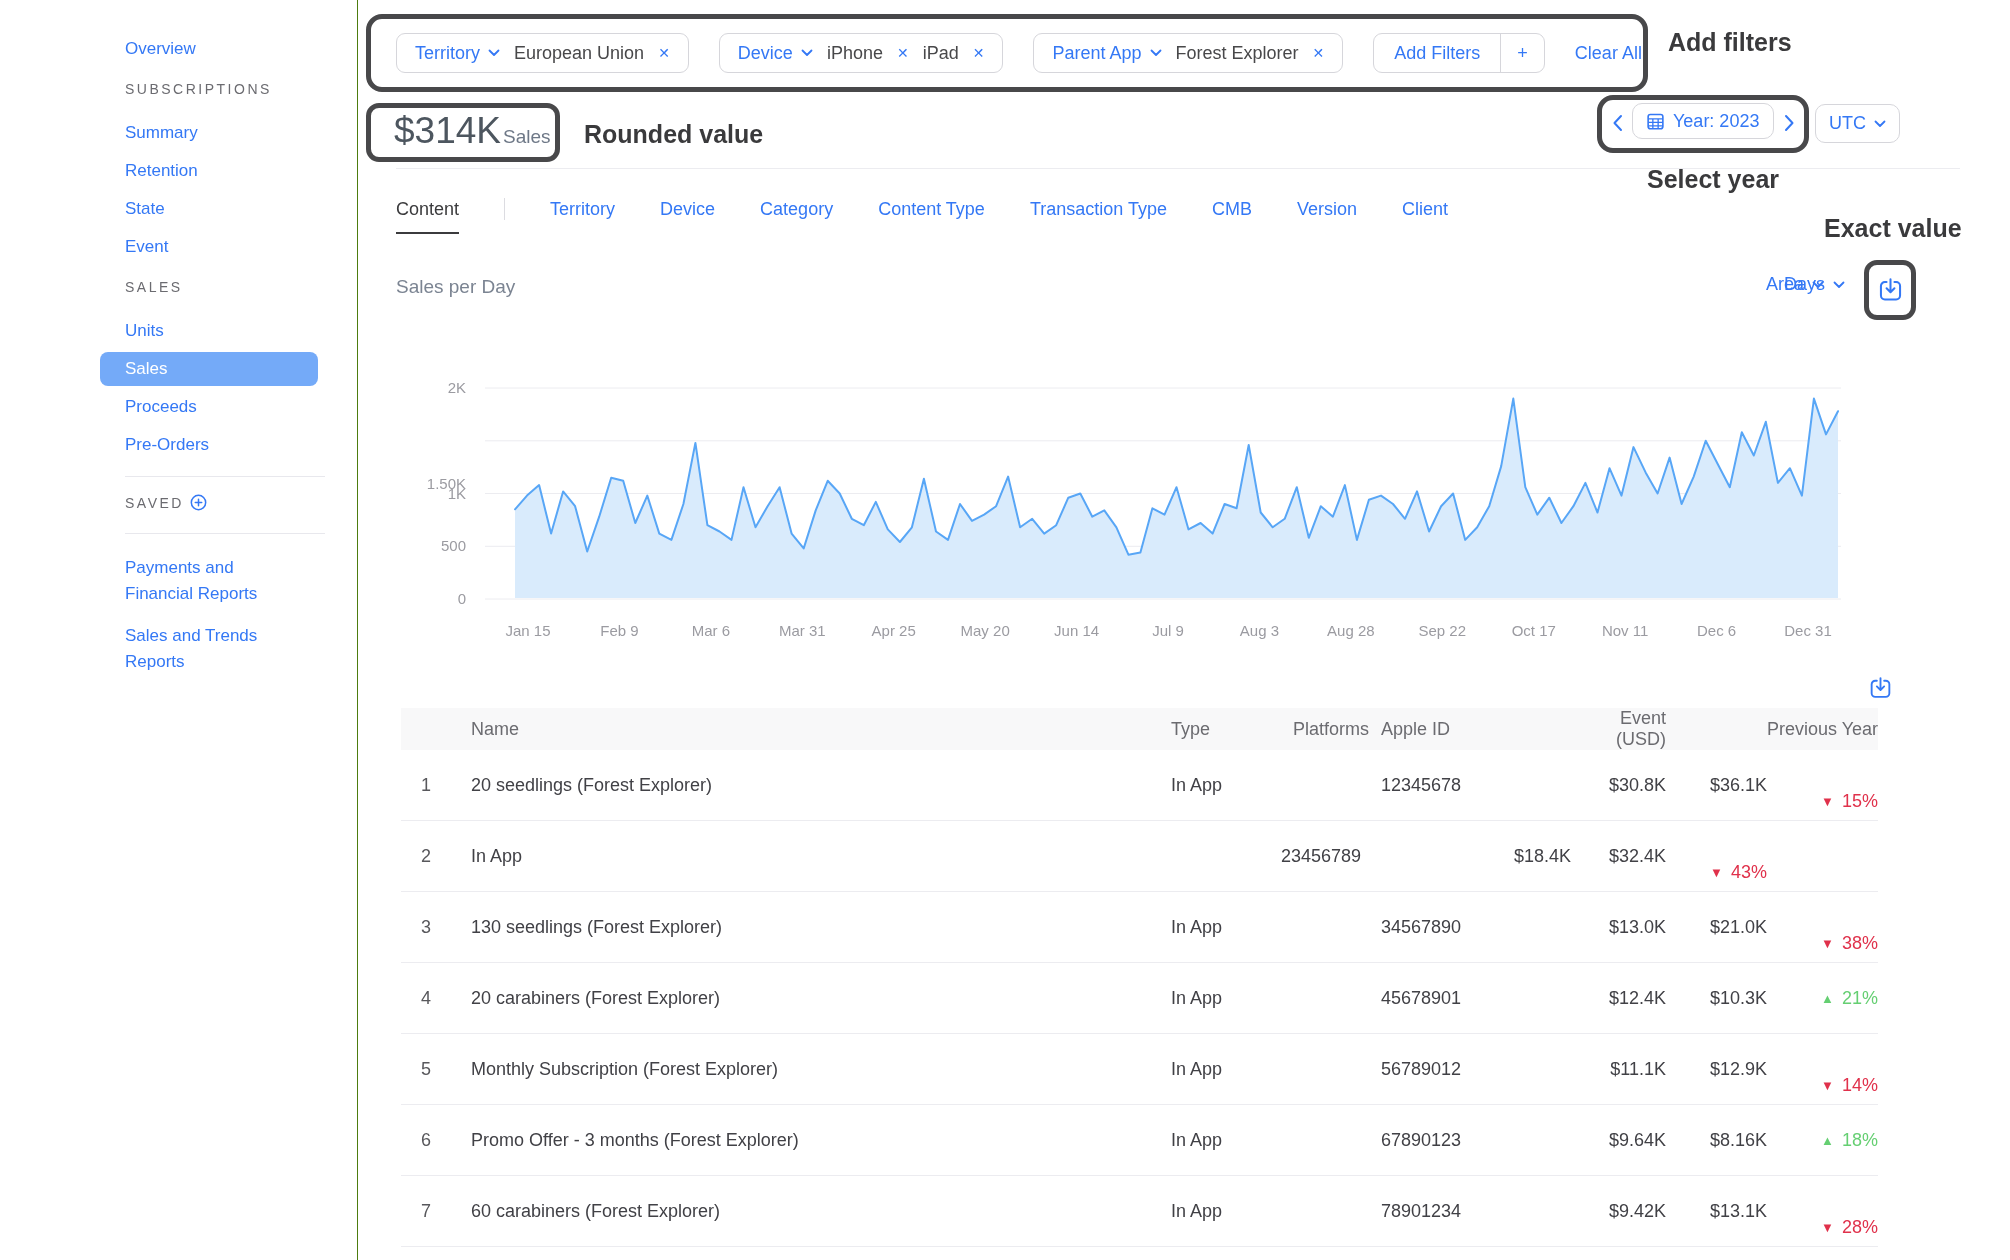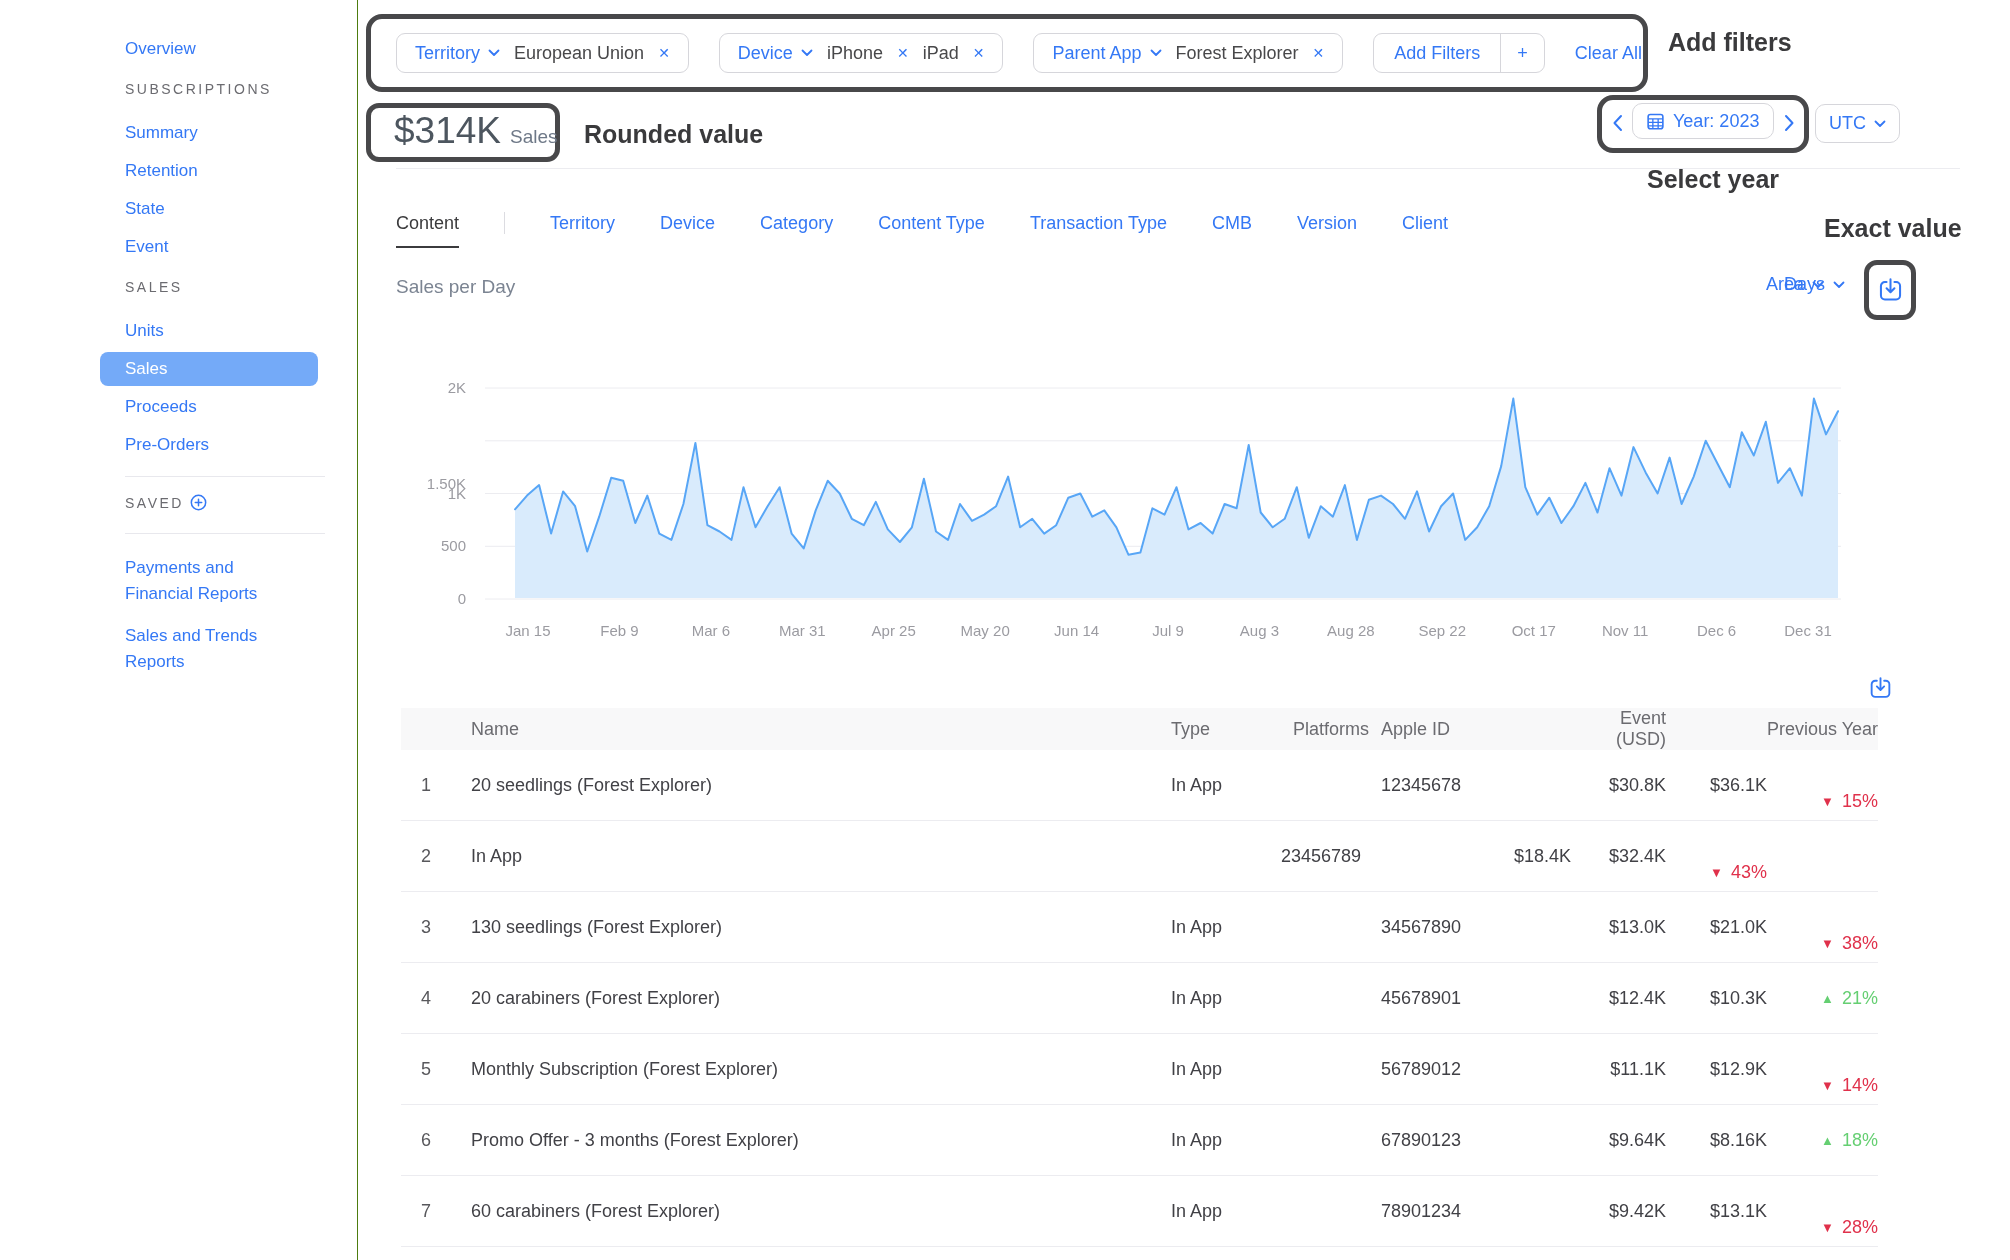--- a/index.html
+++ b/index.html
@@ -23,32 +23,32 @@
   .chip{display:inline-flex;align-items:center;height:38px;border:1px solid #d6d6db;border-radius:9px;
         padding:0 18px;gap:14px;font-size:18px;background:#fff;}
   .chip-label{color:var(--accent);display:inline-flex;align-items:center;gap:8px;cursor:pointer;white-space:nowrap;}
   .chip-value{color:#48484a;white-space:nowrap;}
   .chip-x{color:var(--accent);font-size:14px;cursor:pointer;}
   .chip.add-chip{padding:0;gap:0;}
   .chip.add-chip .seg{color:var(--accent);padding:0 20px;line-height:38px;cursor:pointer;}
   .chip.add-chip .seg.plus{border-left:1px solid #d6d6db;padding:0 16px;}
   .clear-all{color:var(--accent);font-size:18px;cursor:pointer;}
   
-  #summary{position:absolute;left:394px;top:110px;display:flex;align-items:baseline;gap:9px;}
+  #summary{position:absolute;left:394px;top:110px;display:flex;align-items:baseline;gap:2px;}
   #summary .val{font-size:37px;color:#4d565f;}
   #summary .lab{font-size:19px;color:#6e7887;}
   .hairline{position:absolute;left:396px;top:168px;width:1564px;height:1px;background:#ececf0;}
   
   .nav-chev{position:absolute;width:22px;height:28px;display:flex;align-items:center;justify-content:center;cursor:pointer;}
   #year-btn{position:absolute;left:1632px;top:103px;height:36px;display:inline-flex;align-items:center;gap:9px;
             border:1px solid #d6d6db;border-radius:10px;padding:0 14px;color:var(--accent);font-size:18px;cursor:pointer;box-sizing:border-box;}
   #utc-btn{position:absolute;left:1815px;top:104px;height:39px;display:inline-flex;align-items:center;gap:8px;
            border:1px solid #d6d6db;border-radius:10px;padding:0 13px;color:var(--accent);font-size:18px;cursor:pointer;box-sizing:border-box;}
   
-  #tabs{position:absolute;left:396px;top:212px;display:flex;align-items:center;gap:45px;font-size:18px;}
+  #tabs{position:absolute;left:396px;top:198px;display:flex;align-items:center;gap:45px;font-size:18px;}
   .tab{color:var(--accent);cursor:pointer;position:relative;white-space:nowrap;}
   .tab.active{color:#3b3b3d;}
   .tab.active::after{content:'';position:absolute;left:0;right:0;bottom:-14px;height:2px;background:#3b3b3d;}
   .tab-divider{width:1px;height:22px;background:#dcdce1;}
   
   #chart-title{position:absolute;left:396px;top:276px;font-size:19px;color:#7b8492;}
   .chart-ctl{position:absolute;display:inline-flex;align-items:center;gap:8px;color:var(--accent);font-size:18px;cursor:pointer;}
   .dl-btn{position:absolute;cursor:pointer;}
   
   .y-label{position:absolute;width:62px;text-align:right;font-size:15px;color:#9b9ba1;line-height:22px;}

